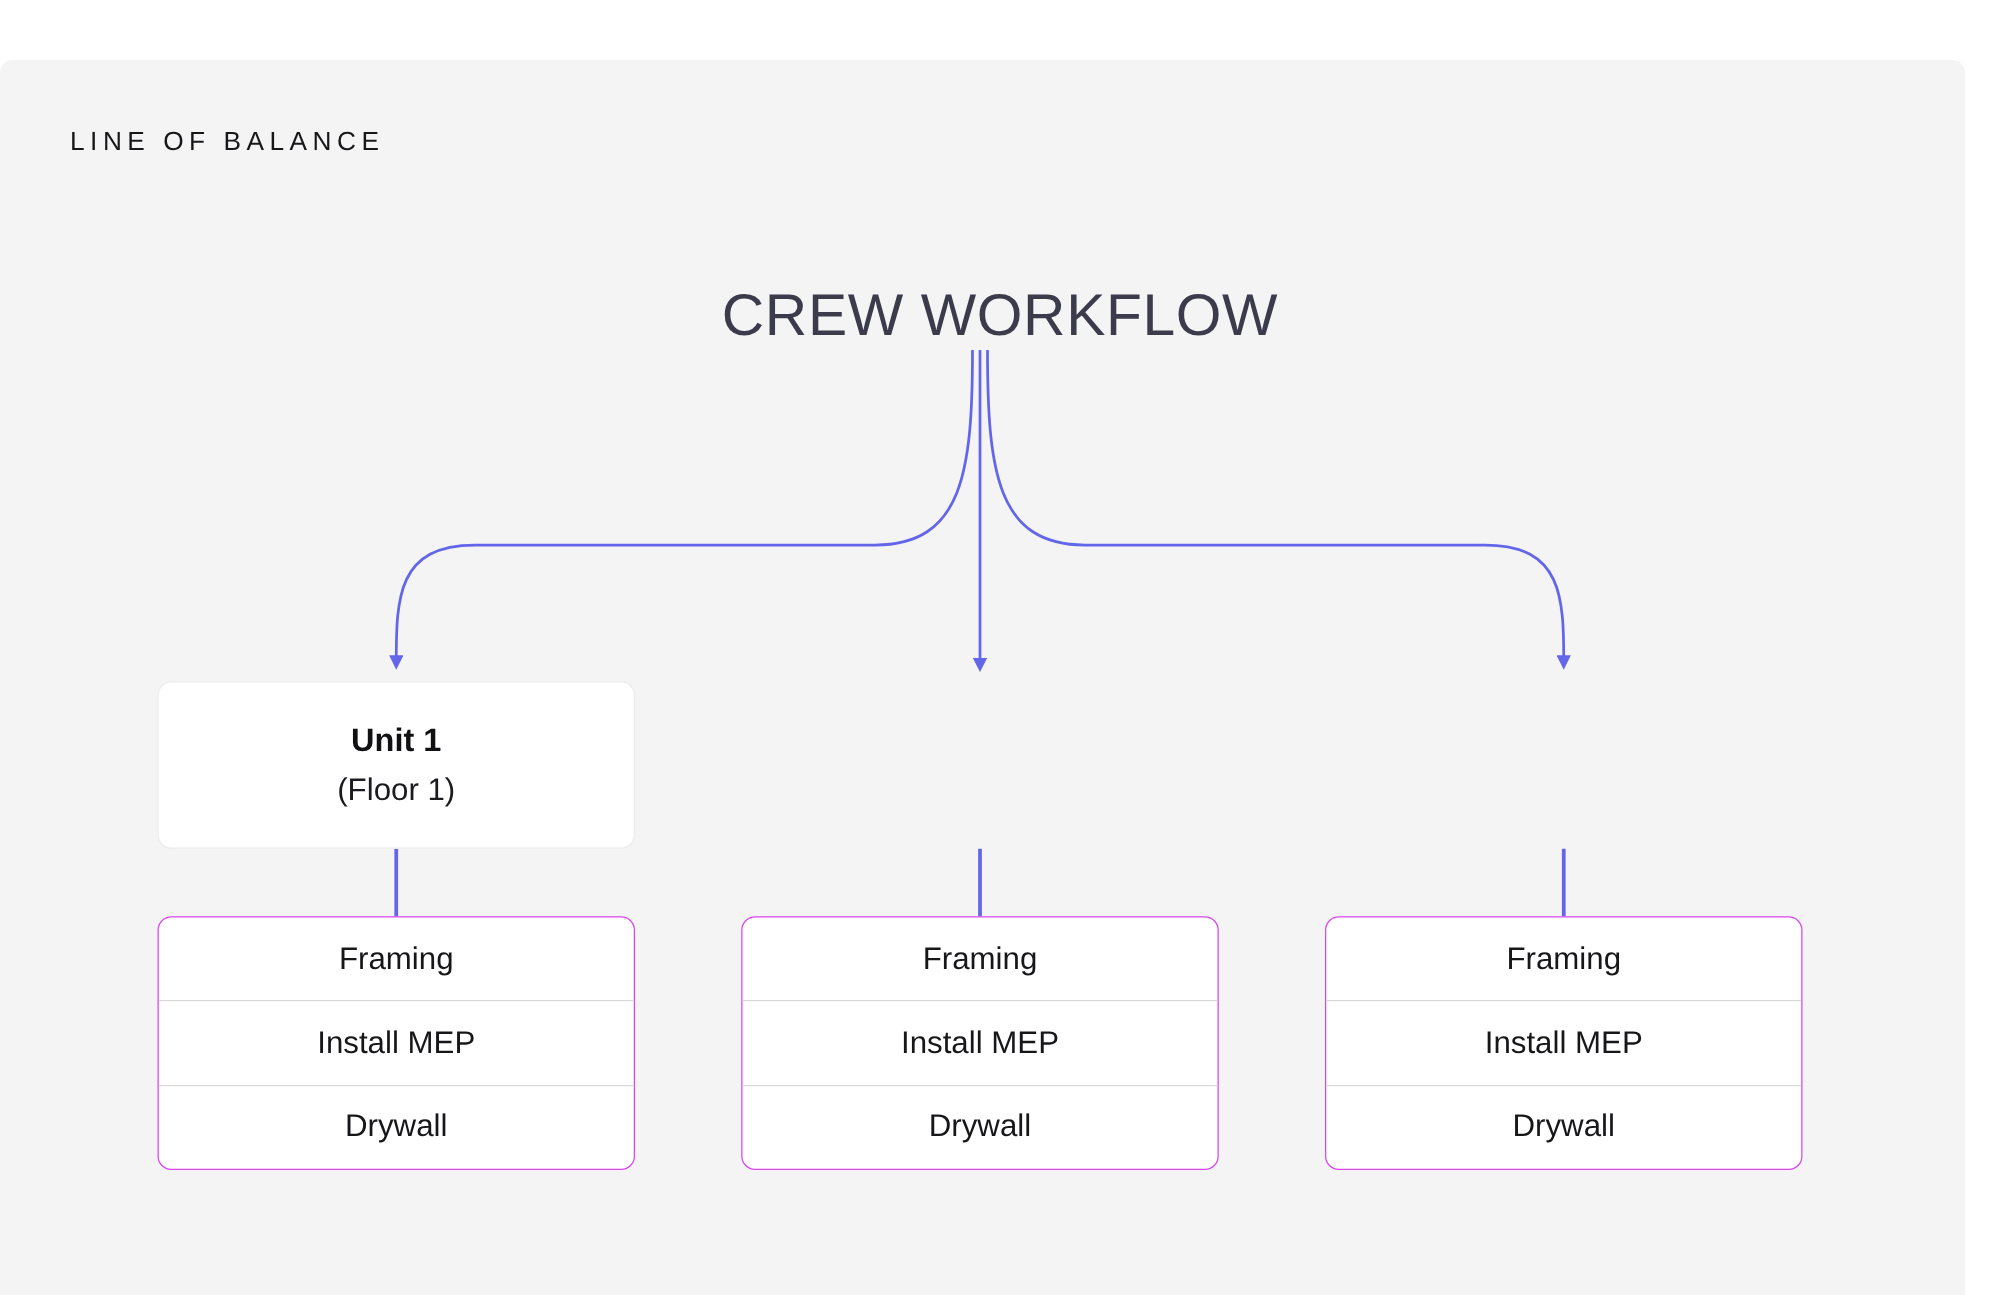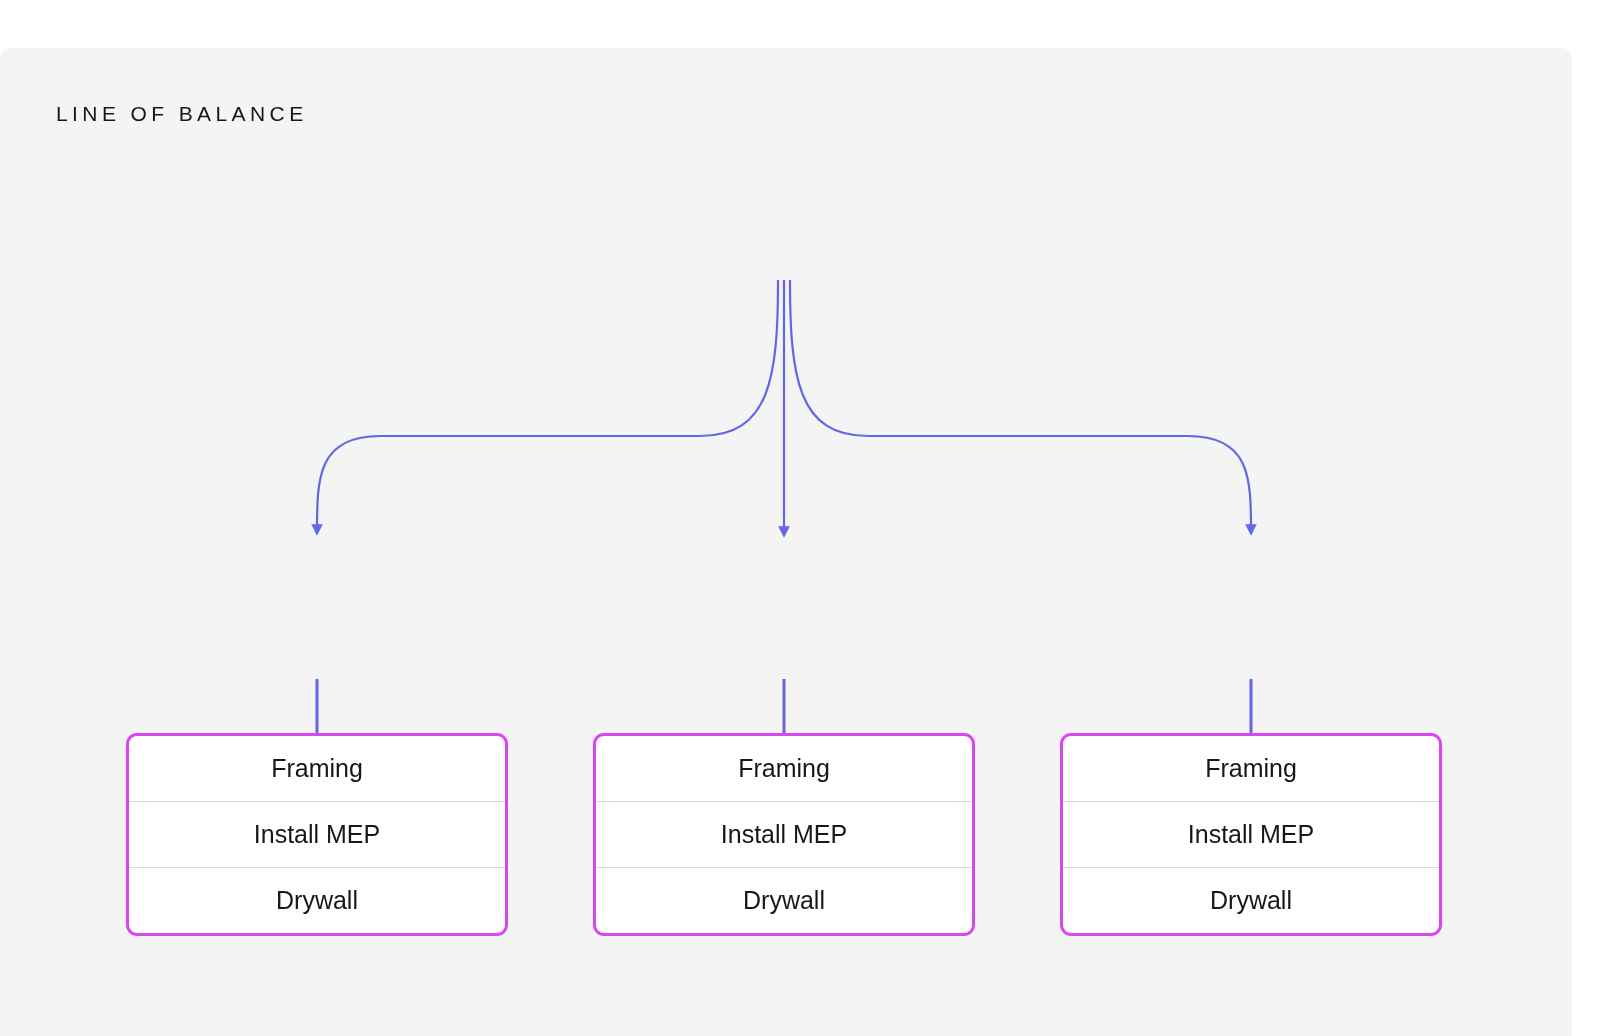--- a/index.html
+++ b/index.html
@@ -83,21 +83,21 @@
     color: #1b1b1f;
     line-height: 1.3;
     margin-top: 7px;
   }
   .task-card {
     position: absolute;
     top: 685px;
     width: 382px;
     height: 203px;
     background: #ffffff;
-    border: 3px solid #d946ef;
+    border: 1px solid #d946ef;
     border-radius: 11px;
     box-sizing: border-box;
     overflow: hidden;
     display: flex;
     flex-direction: column;
   }
   .task-row {
     flex: 1 1 0;
     display: flex;
     align-items: center;
@@ -112,39 +112,44 @@
     border-bottom: none;
   }
 </style>
 </head>
 <body>
 
 <div id="canvas">
 
   <div id="eyebrow">LINE OF BALANCE</div>
 
+  <div id="title">CREW WORKFLOW</div>
 
   <svg id="links" viewBox="0 0 1600 1036" width="1600" height="1036">
     <defs>
       <marker id="arrow" viewBox="0 0 10 10" refX="5" refY="5" markerWidth="5.2" markerHeight="5.2" orient="auto-start-reverse">
         <path d="M 0 0 L 10 5 L 0 10 z" fill="#6366e8"></path>
       </marker>
     </defs>
 
     <path d="M 784 232 L 784 484" fill="none" stroke="#6366e8" stroke-width="2.2" marker-end="url(#arrow)"></path>
 
     <path d="M 778 232 C 778 330 770 388 700 388 L 380 388 C 318 388 317 430 317 482" fill="none" stroke="#6366e8" stroke-width="2.2" marker-end="url(#arrow)"></path>
 
     <path d="M 790 232 C 790 330 798 388 868 388 L 1188 388 C 1250 388 1251 430 1251 482" fill="none" stroke="#6366e8" stroke-width="2.2" marker-end="url(#arrow)"></path>
 
     <path d="M 317 631 L 317 685" fill="none" stroke="#6366e8" stroke-width="3"></path>
     <path d="M 784 631 L 784 685" fill="none" stroke="#6366e8" stroke-width="3"></path>
     <path d="M 1251 631 L 1251 685" fill="none" stroke="#6366e8" stroke-width="3"></path>
   </svg>
 
+  <div class="unit-card col-1">
+    <div class="unit-title">Unit 1</div>
+    <div class="unit-sub">(Floor 1)</div>
+  </div>
   <div class="task-card col-1">
     <div class="task-row">Framing</div>
     <div class="task-row">Install MEP</div>
     <div class="task-row">Drywall</div>
   </div>
 
   <div class="task-card col-2">
     <div class="task-row">Framing</div>
     <div class="task-row">Install MEP</div>
     <div class="task-row">Drywall</div>

